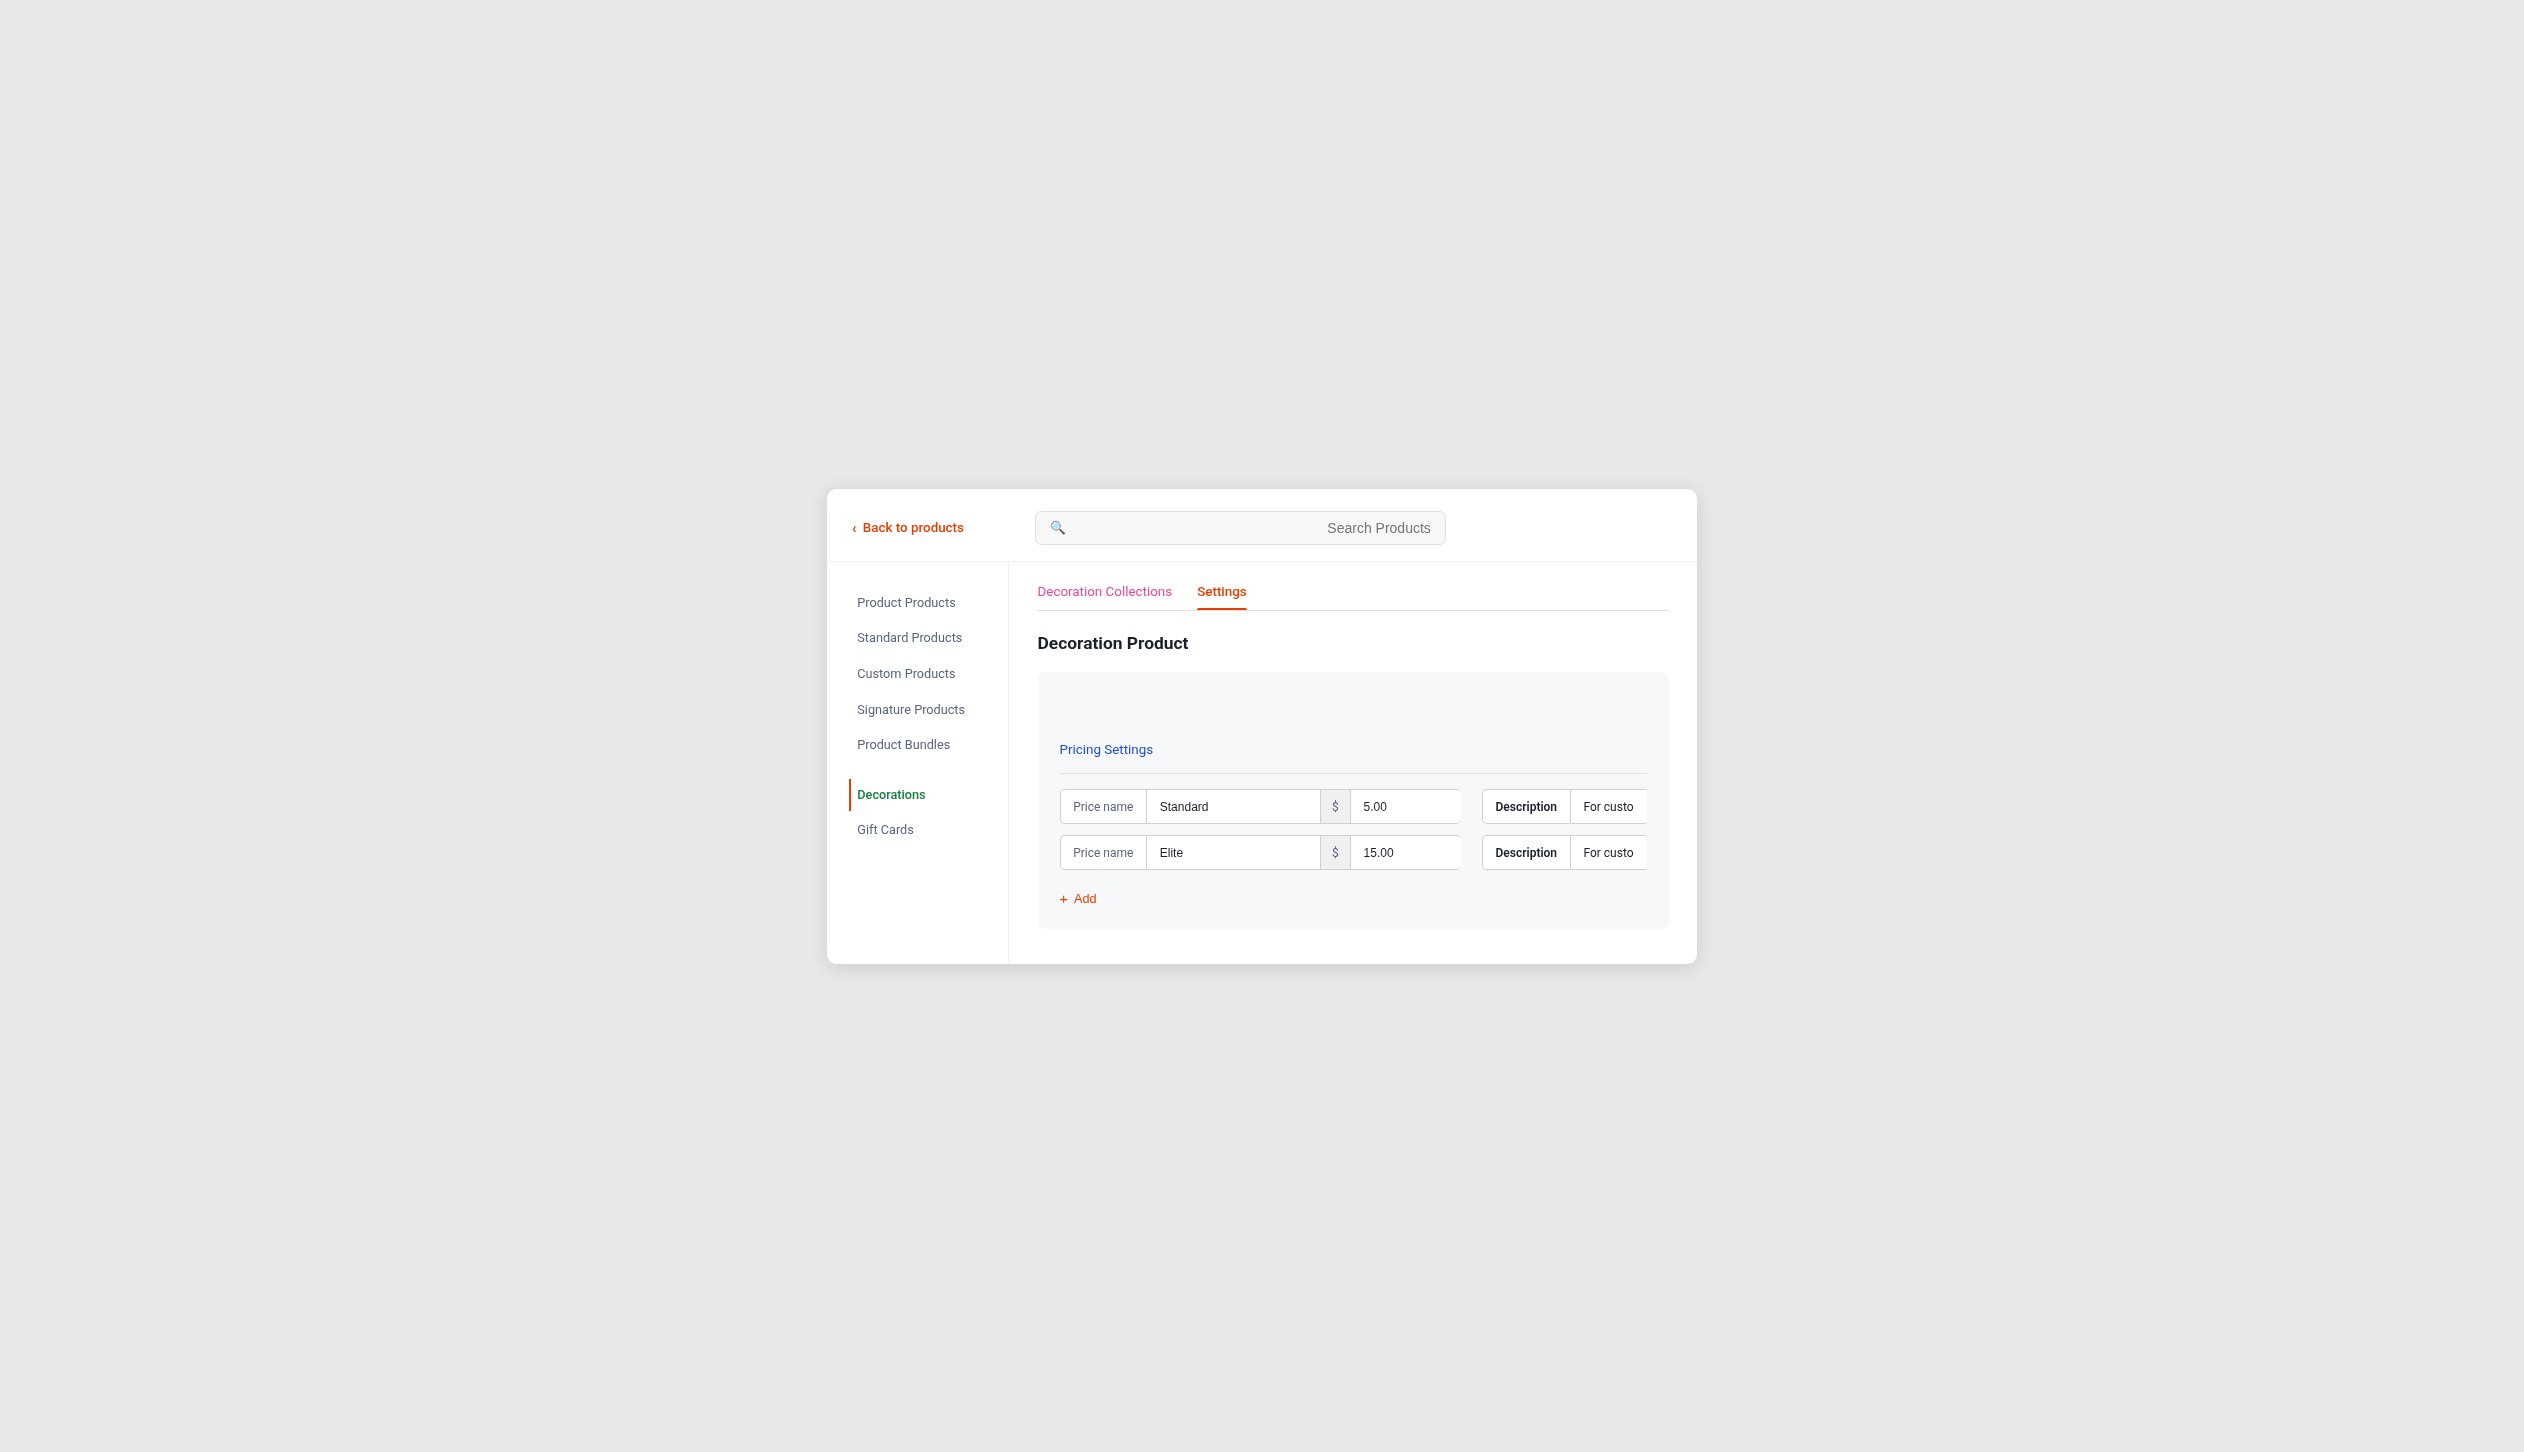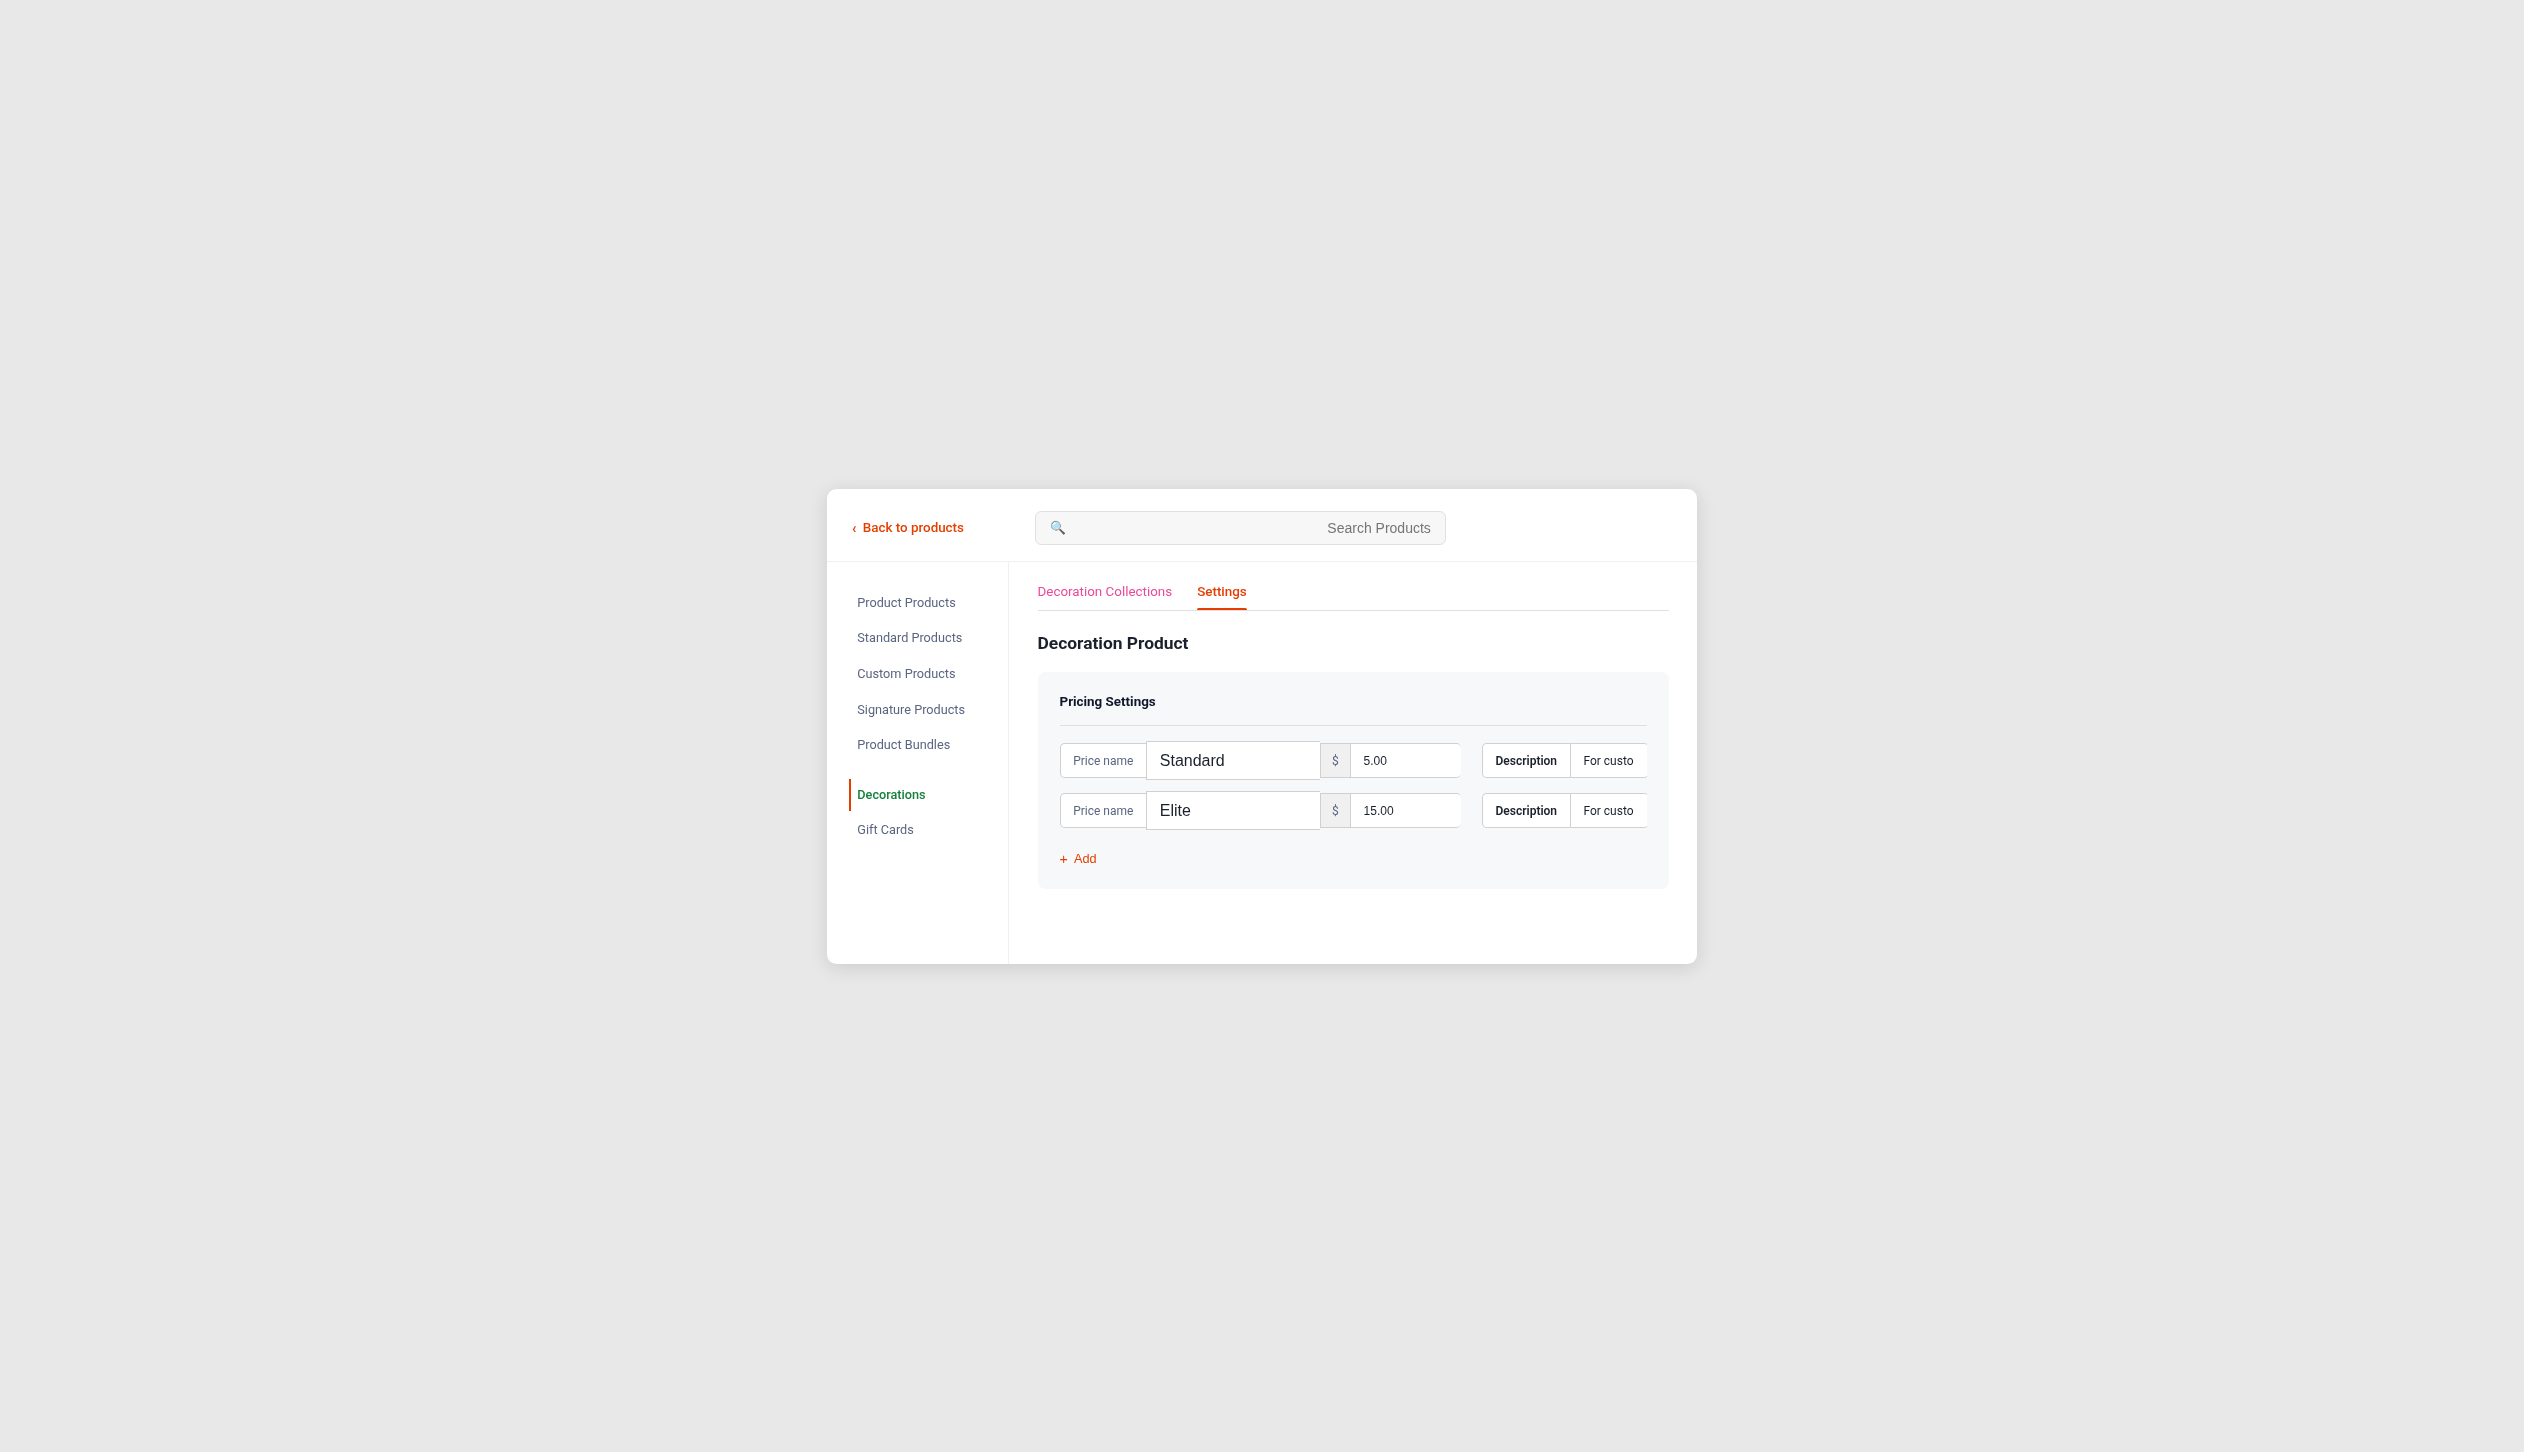--- a/index.html
+++ b/index.html
@@ -161,23 +161,24 @@
     }
 
     .pricing-card {
       background: #f7f8fa;
       border-radius: 8px;
       padding: 22px 22px 19px 22px;
     }
 
     .pricing-card-title {
       font-size: 13.4px;
-      font-weight: 700;
-      color: #0f172a;
+      font-weight: 400;
+      color: #1d4ed8;
       margin-bottom: 16px;
+      margin-top: 48px;
     }
 
     .divider {
       height: 0.8px;
       background: #e0e0e0;
       margin-bottom: 16px;
     }
 
     .pricing-row {
       display: flex;
@@ -195,21 +196,21 @@
       font-size: 12px;
       color: #5a6580;
       white-space: nowrap;
       border-right: none;
     }
 
     .field-input {
       background: #fff;
       border: 0.8px solid #d0d0d0;
       padding: 9.5px 12.7px;
-      font-size: 16px;
+      font-size: 12px;
       color: #1a202c;
       outline: none;
       width: 174px;
       border-right: none;
     }
 
     .currency-symbol {
       background: #f0f0f0;
       border: 0.8px solid #d0d0d0;
       padding: 9.5px 11px;

